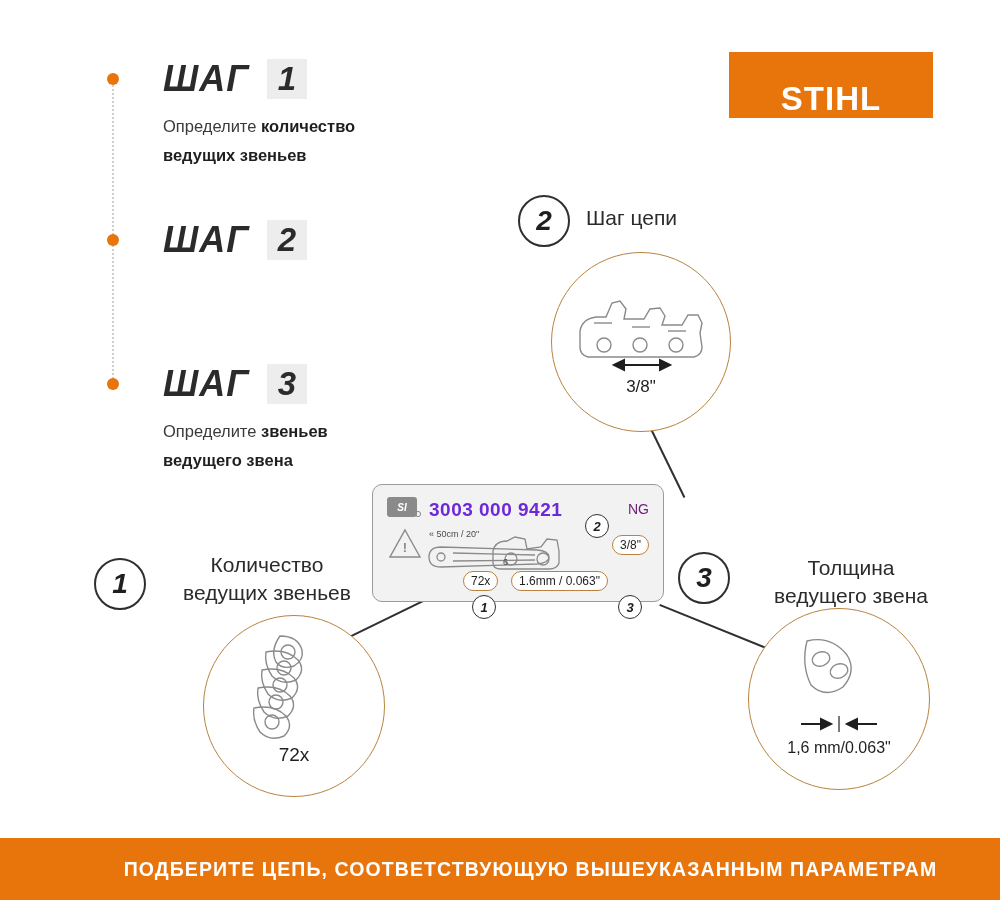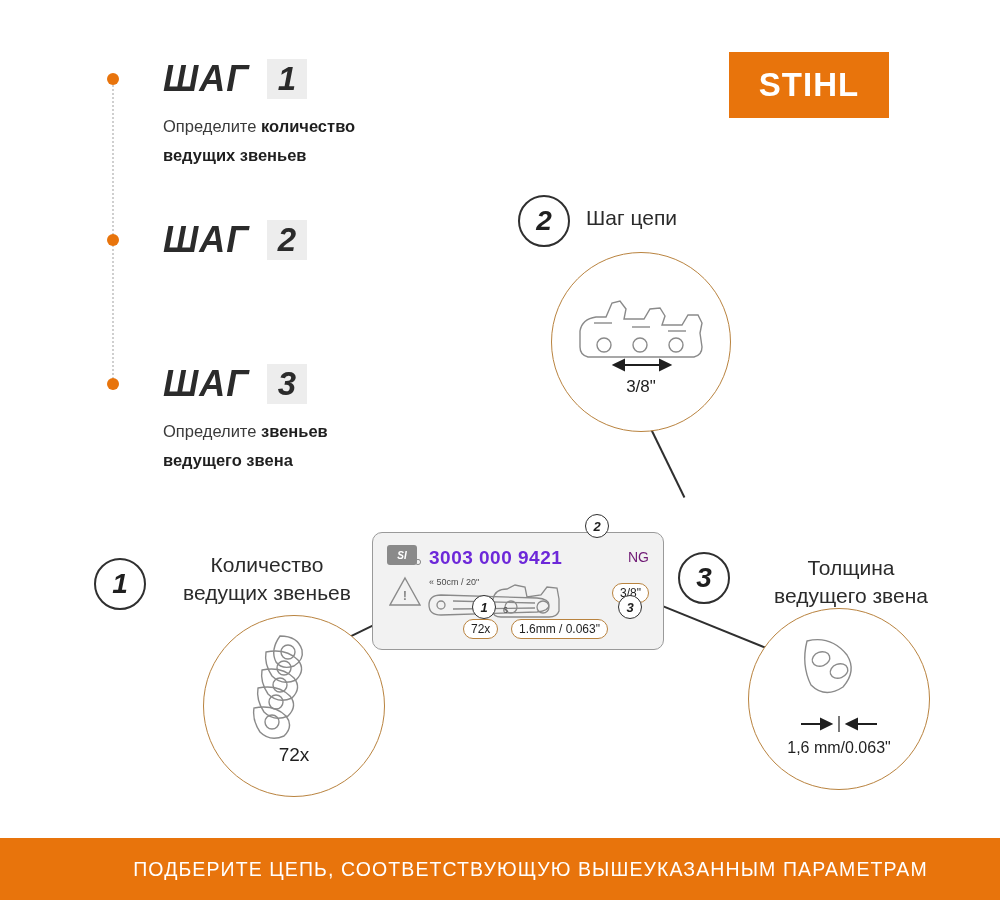--- a/index.html
+++ b/index.html
@@ -34,25 +34,25 @@
     width: 26px;
     height: 838px;
     background: #ffffff;
   }
 
   
   .logo {
     position: absolute;
     left: 729px;
     top: 52px;
-    width: 160px;
+    width: 204px;
     height: 66px;
     background: #e8740c;
     display: flex;
-    align-items: center;
+    align-items: flex-end;
     justify-content: center;
   }
   .logo span {
     color: #ffffff;
     font-weight: bold;
     font-size: 33px;
     letter-spacing: 1px;
     font-family: "Liberation Sans", sans-serif;
   }
 
@@ -165,21 +165,20 @@
   .card {
     position: absolute;
     left: 372px;
     top: 484px;
     width: 292px;
     height: 118px;
     background: #f2f2f2;
     border: 1.5px solid #9a9a9a;
     border-radius: 10px;
     box-sizing: border-box;
-    margin-top: 48px;
   }
   .card-code {
     position: absolute;
     left: 56px;
     top: 14px;
     font-size: 19px;
     font-weight: bold;
     color: #6d28d9;
     letter-spacing: 0.5px;
   }
@@ -232,21 +231,21 @@
     height: 62px;
     background: #e8740c;
     display: flex;
     align-items: center;
     justify-content: center;
   }
   .banner span {
     color: #ffffff;
     font-size: 19.5px;
     letter-spacing: 1.1px;
-    font-weight: normal;
+    font-weight: bold;
     margin-left: 35px;
   }
 
   svg { display: block; }
 </style>
 </head>
 <body>
 
 <div id="page">
 

